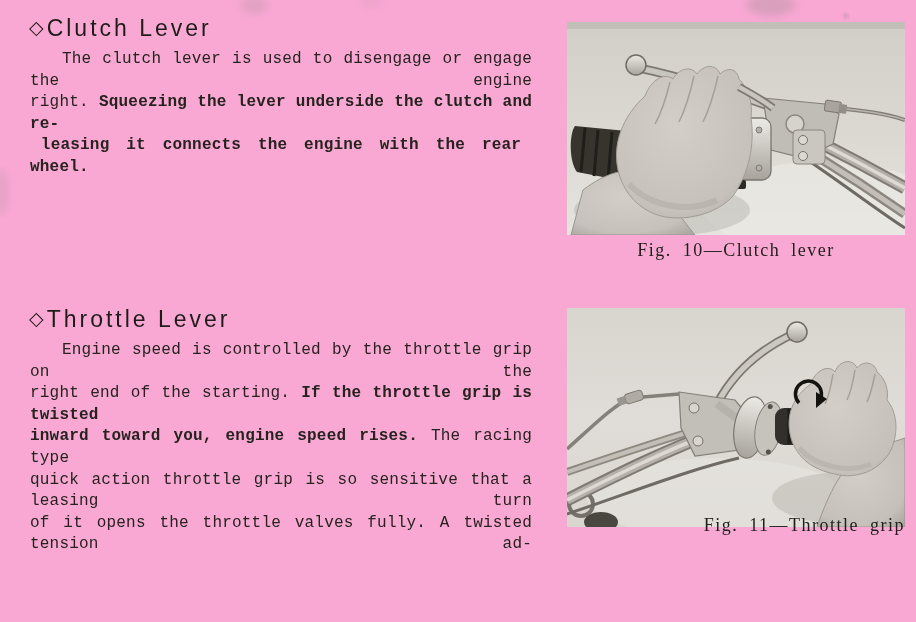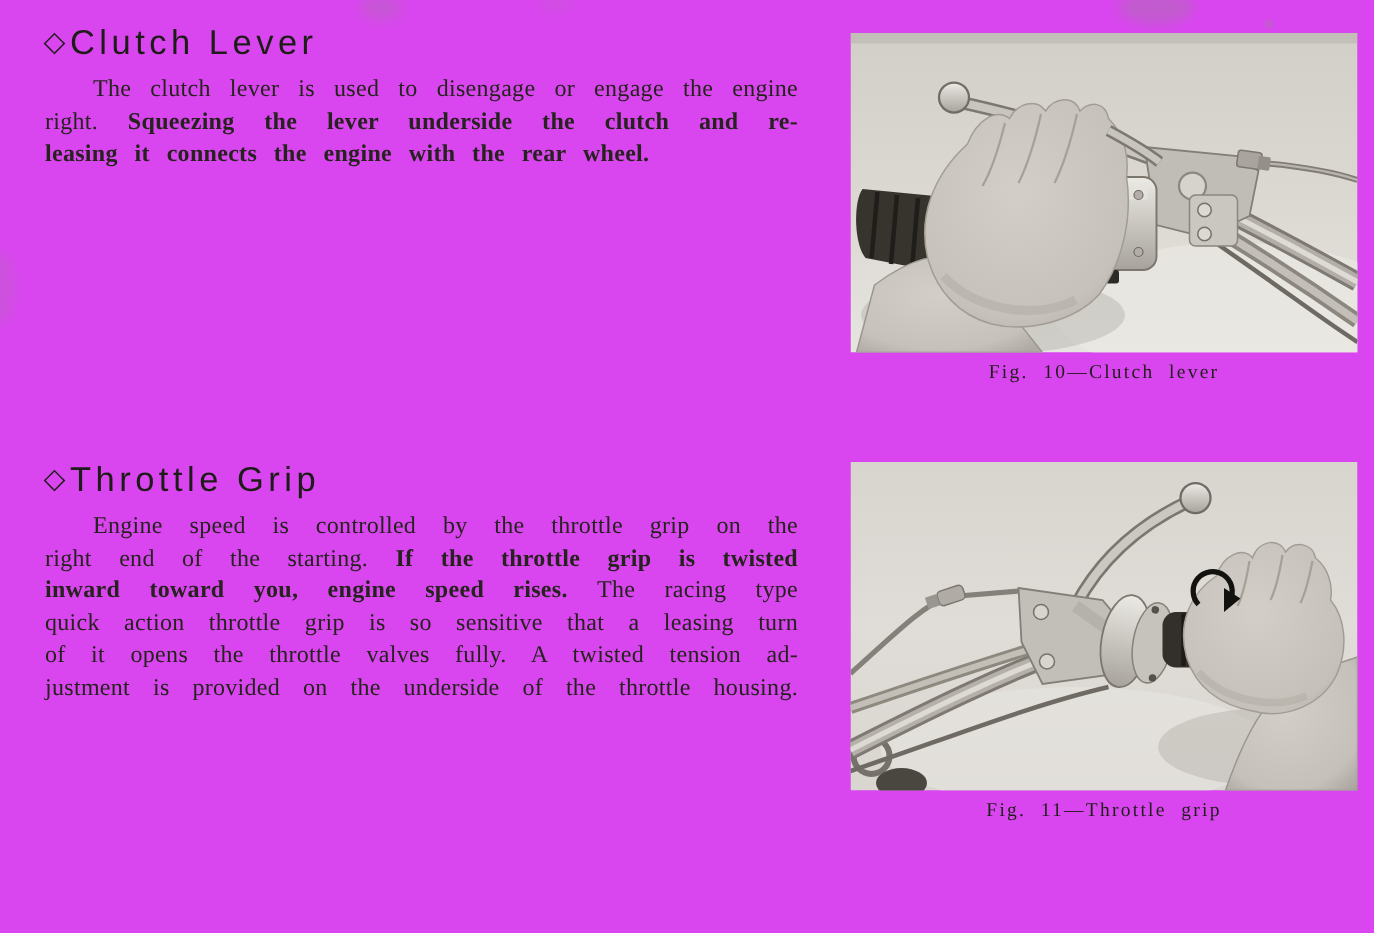--- a/index.html
+++ b/index.html
@@ -1,51 +1,51 @@
 <!DOCTYPE html>
 <html><head>
 <meta charset="utf-8">
 <style>
   html,body{margin:0;padding:0;background:#e8e8e8;}
   .page{
-    position:relative;width:916px;height:622px;background:#d946ef;
+    position:relative;width:916px;height:622px;background:#f9a8d4;
     font-family:"Liberation Serif", serif;color:#26231f;overflow:hidden;
   }
   
   .heading{
     position:absolute;left:29px;white-space:nowrap;
     font-family:"Liberation Sans", sans-serif;
     font-size:23px;letter-spacing:3px;color:#1e1c19;font-weight:500;
   }
   .heading .diamond{font-size:19px;margin-right:3px;position:relative;top:-2px;letter-spacing:0;}
   #heading-clutch{top:15px;}
   #heading-throttle{top:306px;}
   
-  .para{position:absolute;left:30px;width:502px;}
+  .para{position:absolute;left:30px;width:502px;font-family:Liberation Mono, monospace;}
   #para-clutch{top:49px;}
   #para-throttle{top:340px;}
   .bodyline{
     font-size:16px;line-height:21.6px;letter-spacing:0.2px;
     text-align:justify;text-align-last:justify;color:#26231f;white-space:normal;
   }
-  .bodyline.last{text-align:left;text-align-last:left;}
+  .bodyline.last{text-align:center;text-align-last:left;}
   .bodyline.spread{word-spacing:7px;}
   .bodyline.indent{text-indent:32px;}
   .bodyline .b{font-weight:bold;}
   
   .photo{position:absolute;left:567px;}
   #photo-clutch{top:22px;width:338px;height:213px;}
   #photo-throttle{top:308px;width:338px;height:219px;}
   .photo svg{display:block;width:100%;height:100%;}
   .caption{
     position:absolute;left:567px;width:338px;text-align:center;
-    font-size:13px;letter-spacing:1.5px;word-spacing:5px;color:#211f1c;white-space:nowrap;
+    font-size:18px;letter-spacing:1.5px;word-spacing:5px;color:#211f1c;white-space:nowrap;
   }
   #caption-clutch{top:240px;}
-  #caption-throttle{top:532px;}
+  #caption-throttle{top:515px;text-align:right;}
   
   .smudge{position:absolute;background:#8f8b84;border-radius:50%;filter:blur(4px);}
   .s1{left:240px;top:-4px;width:28px;height:18px;opacity:.22;}
   .s2{left:360px;top:-4px;width:22px;height:12px;opacity:.12;}
   .s3{left:746px;top:-6px;width:50px;height:22px;opacity:.30;}
   .s4{left:-6px;top:168px;width:16px;height:48px;opacity:.15;filter:blur(3px);}
   .s5{left:843px;top:13px;width:6px;height:6px;opacity:.28;filter:blur(1px);}
 </style>
 </head>
 <body>
@@ -146,30 +146,29 @@
         <path d="M62,162 C82,184 122,192 150,178" stroke="#b0aca4" stroke-width="6" fill="none" opacity="0.55"></path>
       </g>
 
       <path d="M172,65 C185,72 197,79 206,86" stroke="#7d7972" stroke-width="8" fill="none"></path>
       <path d="M172,65 C185,72 197,79 206,86" stroke="#c8c5be" stroke-width="4.5" fill="none"></path>
     </svg>
   </div>
   <div class="caption" id="caption-clutch">Fig. 10—Clutch lever</div>
 
   <div class="heading" id="heading-throttle">
-    <span class="diamond">◇</span><span>Throttle Grip</span>
+    <span class="diamond">◇</span><span>Throttle Lever</span>
   </div>
 
   <div class="para" id="para-throttle">
     <div class="bodyline indent"><span>Engine speed is controlled by the throttle grip on the</span></div>
     <div class="bodyline"><span>right end of the starting. </span><span class="b">If the throttle grip is twisted</span></div>
     <div class="bodyline"><span class="b">inward toward you, engine speed rises. </span><span>The racing type</span></div>
     <div class="bodyline"><span>quick action throttle grip is so sensitive that a leasing turn</span></div>
     <div class="bodyline"><span>of it opens the throttle valves fully. A twisted tension ad-</span></div>
-    <div class="bodyline"><span>justment is provided on the underside of the throttle housing.</span></div>
   </div>
 
   <div class="photo" id="photo-throttle">
     <svg viewBox="0 0 338 219" xmlns="http://www.w3.org/2000/svg">
       <defs>
         <linearGradient id="f11bg" x1="0" y1="0" x2="0" y2="1">
           <stop offset="0" stop-color="#d8d5cf"></stop>
             <stop offset="0.5" stop-color="#e0ddd8"></stop>
             <stop offset="1" stop-color="#d9d6d0"></stop>
         </linearGradient>

